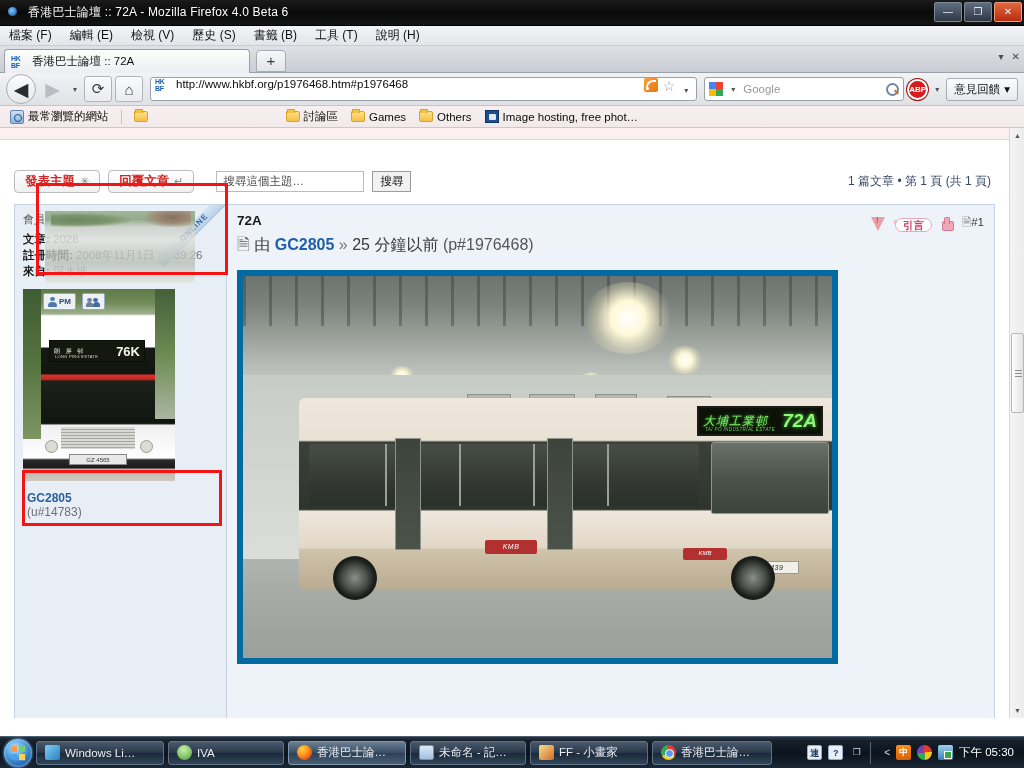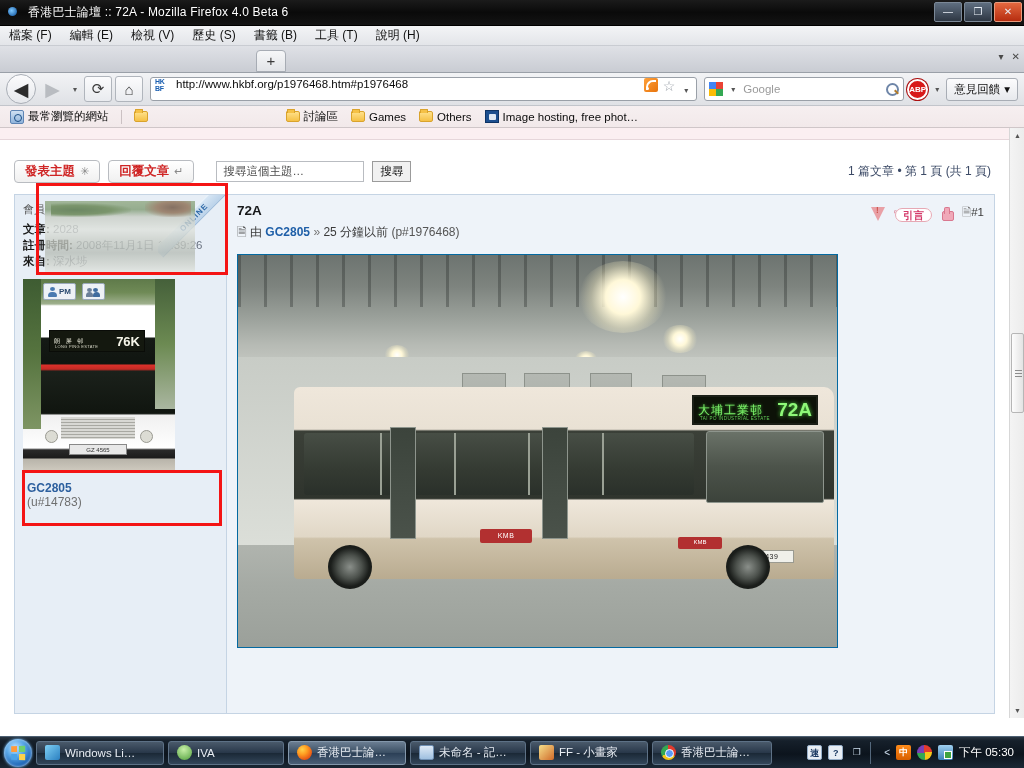--- a/index.html
+++ b/index.html
@@ -167,21 +167,21 @@
   
   .viewport {
     position:absolute; top:128px; left:0; width:1024px; height:590px;
     background:#fff; overflow:hidden;
   }
   .page-topband {
     position:absolute; top:0; left:0; width:1009px; height:12px;
     background:#fbeff1; border-bottom:1px solid #e6d6da;
   }
   .pagebody {
-    position:absolute; top:18px; left:0; width:1009px; height:578px;
+    position:absolute; top:28px; left:0; width:1009px; height:578px;
     background:#fff; padding:8px 14px 0 14px;
   }
 
   
   .ftoolbar { display:flex; align-items:center; gap:8px; height:25px; margin-top:5px; }
   .fbtn {
     height:23px; padding:0 10px;
     background: linear-gradient(to bottom,#ffffff,#f0f0f0);
     border:1px solid #b9bcc1; border-radius:4px;
     font-size:12.5px; font-weight:bold; color:#cf2525;
@@ -296,21 +296,21 @@
   .uid-num { font-size:12px; color:#6f6f6f; }
 
   
   .post-col {
     flex:1; min-width:0; position:relative;
     background:#eef3f9; border:1px solid #c5d4e4;
     padding:8px 10px;
   }
   .post-head { display:flex; align-items:flex-start; }
   .post-subject { font-size:13.5px; font-weight:bold; color:#17181a; }
-  .post-meta { font-size:12px; color:#3a3a3a; margin-top:5px; }
+  .post-meta { font-size:16px; color:#3a3a3a; margin-top:5px; }
   .post-meta a { color:#1f5fa8; font-weight:bold; text-decoration:none; }
   .post-meta .sep { color:#777; }
   .post-meta .pid { color:#555; }
   .post-actions { margin-left:auto; display:flex; align-items:center; gap:8px; padding-top:1px; }
   .warn-ic { width:15px;height:14px; position:relative; flex:none; }
   .warn-ic:before{
     content:""; position:absolute; left:0; top:0; border-left:7.5px solid transparent;
     border-right:7.5px solid transparent; border-top:14px solid #e9a0a6;
   }
   .warn-ic:after{ content:"!"; position:absolute; left:5px; top:-2px; font-size:9px; color:#c0392b; }
@@ -320,23 +320,24 @@
   }
   .quote-quotes { color:#d9697f; font-size:12px; margin-right:-3px; }
   .thumb-ic { width:14px;height:14px; position:relative; flex:none; }
   .thumb-ic:before{content:"";position:absolute;left:2px;bottom:0;width:10px;height:8px;border-radius:2px;background:#f0a8b8;border:1px solid #d9778f;}
   .thumb-ic:after{content:"";position:absolute;left:4px;top:0;width:4px;height:6px;border-radius:2px 2px 0 0;background:#f0a8b8;border:1px solid #d9778f;border-bottom:none;}
   .post-num { font-size:11.5px; color:#3a3a3a; }
   .post-num .doc { color:#777; }
 
   .post-image {
     margin-top:10px; width:601px; height:394px;
-    border:1px solid #0369a1;
+    border:6px solid #0369a1;
     position:relative; overflow:hidden;
     background:#9aa0a0;
+    font-style:italic;
   }
   .pi-ceiling {
     position:absolute; left:0; top:0; width:100%; height:44%;
     background: linear-gradient(to bottom,#6d7470 0%,#7d837e 18%,#9aa09a 36%,#b6bab4 52%,#cfd2cc 72%,#dfe1dc 100%);
   }
   .pi-ceiling:before {
     content:""; position:absolute; left:0; top:0; width:100%; height:30%;
     background: repeating-linear-gradient(90deg, rgba(40,44,42,.35) 0px, rgba(40,44,42,.35) 3px, rgba(255,255,255,0) 3px, rgba(255,255,255,0) 26px);
   }
   .pi-glow {
@@ -505,20 +506,26 @@
     <span class="menu-item">檔案 (F)</span>
     <span class="menu-item">編輯 (E)</span>
     <span class="menu-item">檢視 (V)</span>
     <span class="menu-item">歷史 (S)</span>
     <span class="menu-item">書籤 (B)</span>
     <span class="menu-item">工具 (T)</span>
     <span class="menu-item">說明 (H)</span>
   </div>
 
   <div class="tabstrip">
+    <div class="tab">
+      <span class="hkbf-fav">
+        <span>HK</span><br><span>BF</span>
+      </span>
+      <span class="tab-label">香港巴士論壇 :: 72A</span>
+    </div>
     <div class="newtab">+</div>
     <div class="tabstrip-right">
       <span>▾</span>
       <span>✕</span>
     </div>
   </div>
 
   <div class="navbar">
     <span class="navbtn back">◀</span>
     <span class="navbtn fwd">▶</span>

